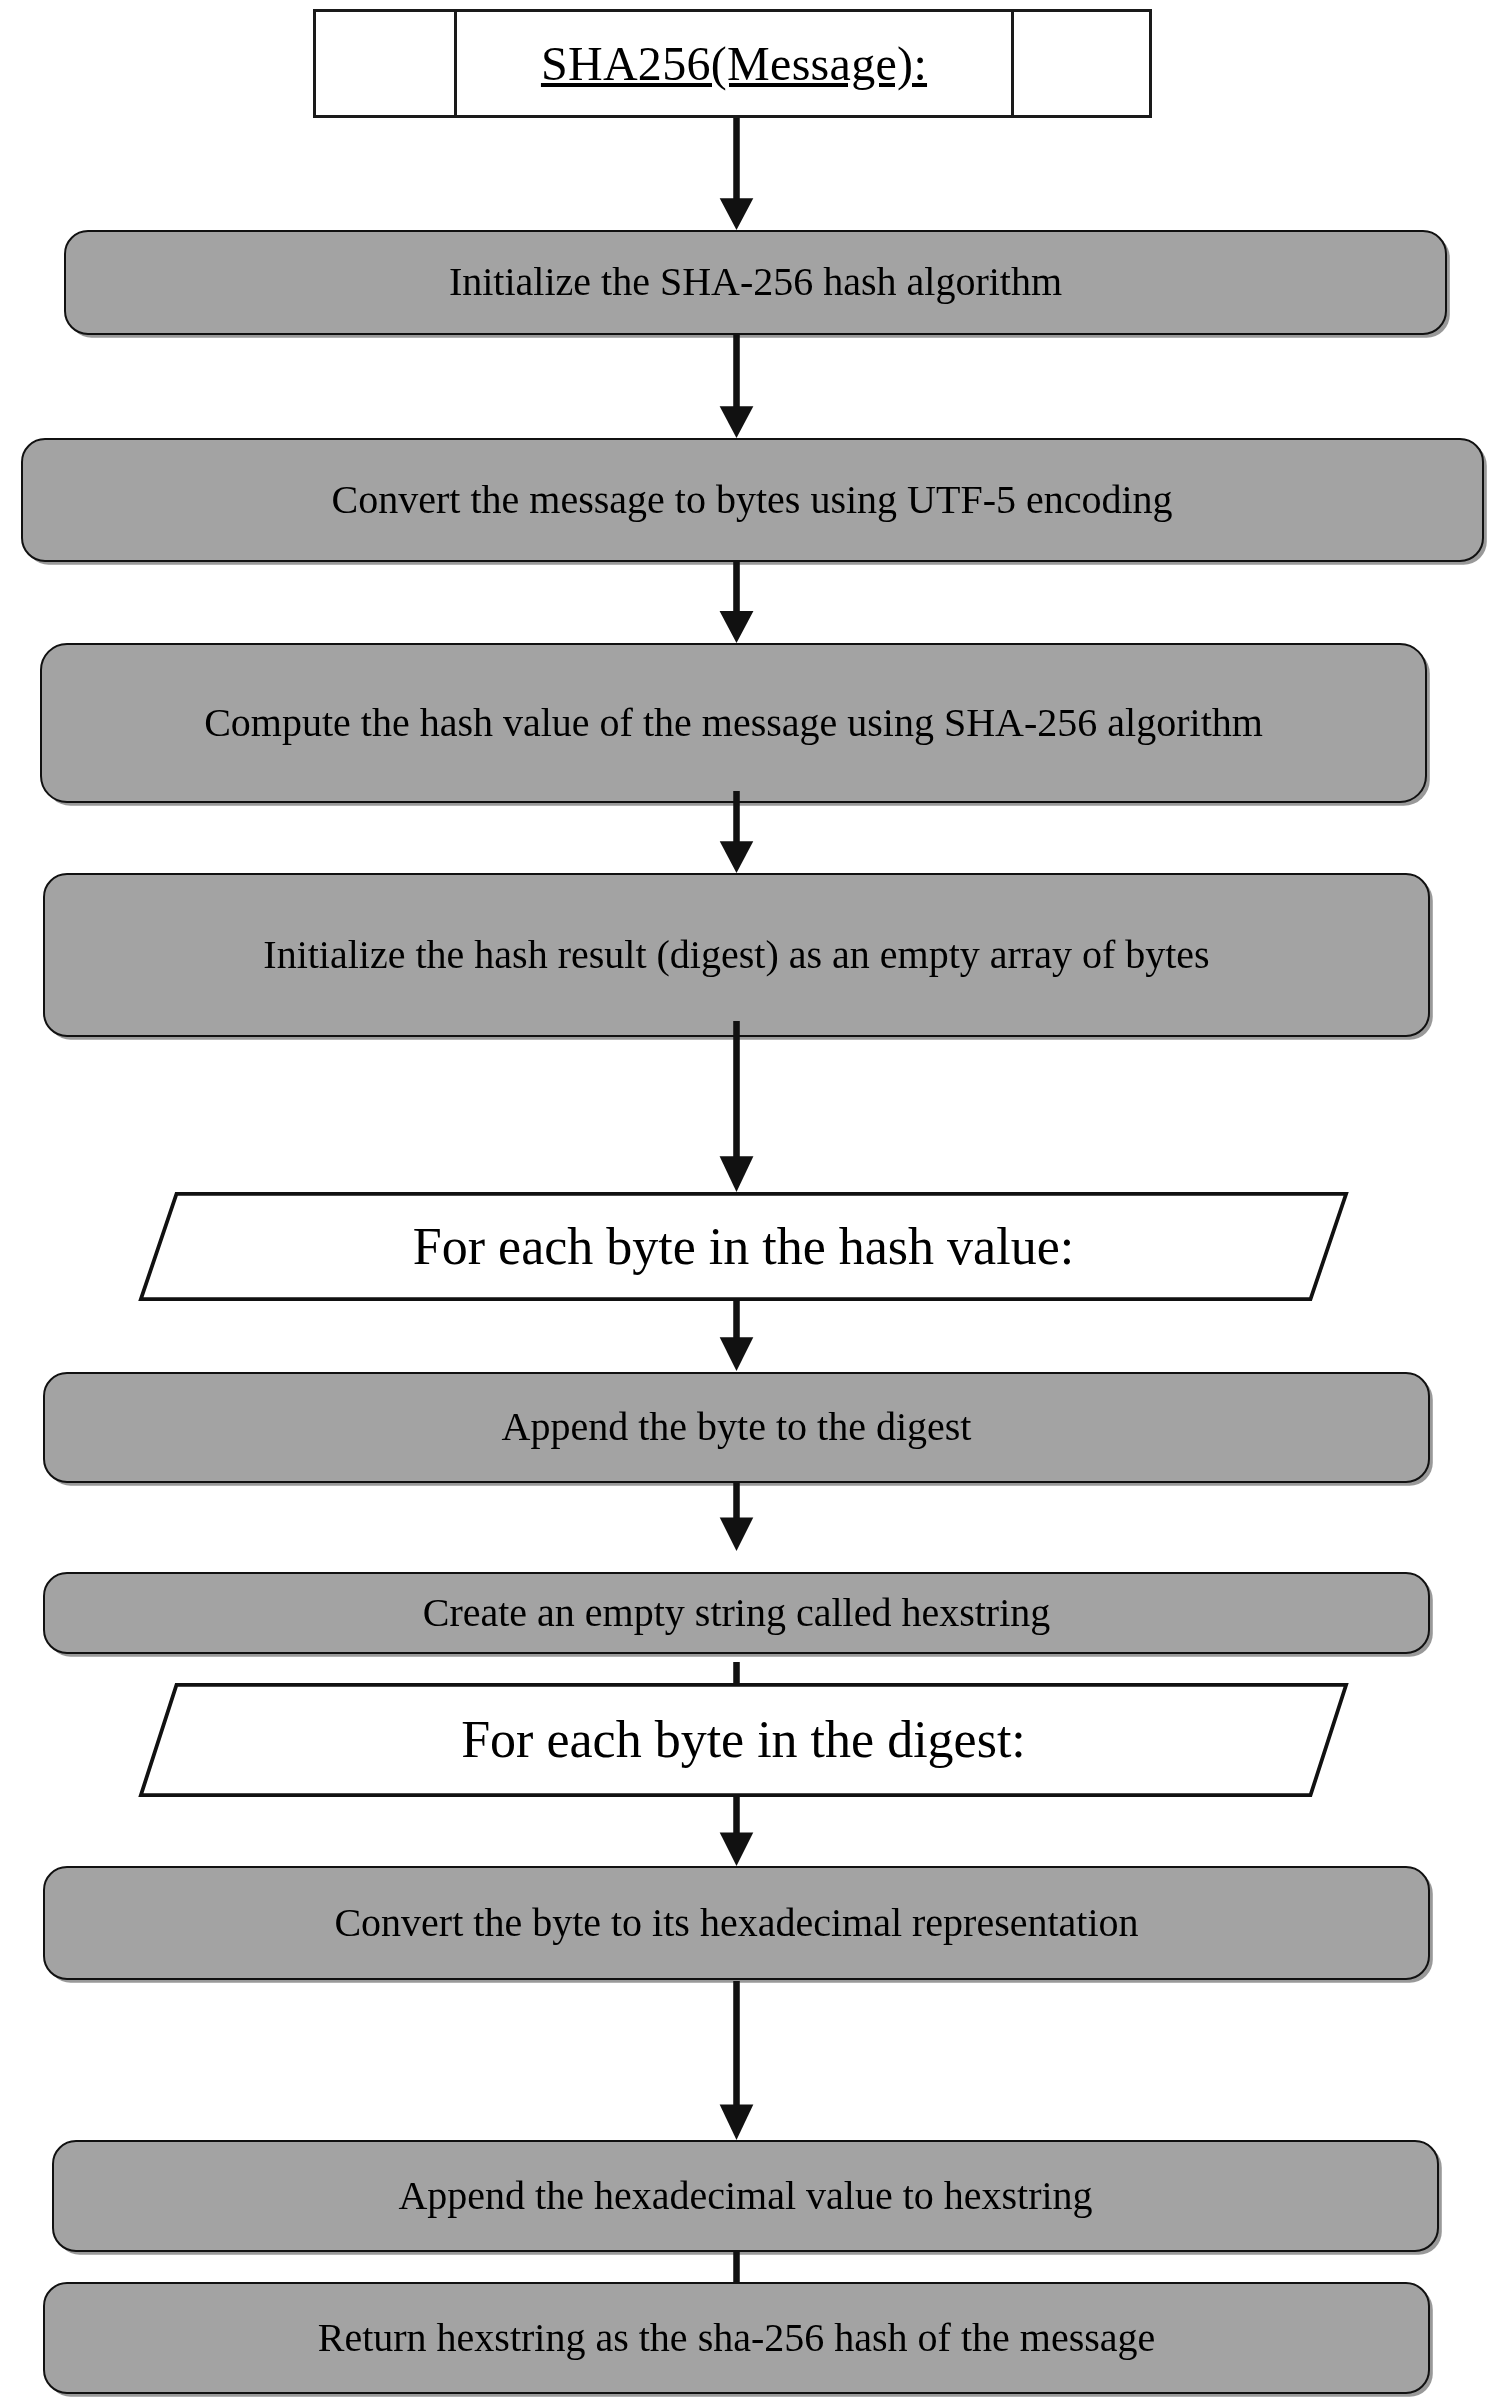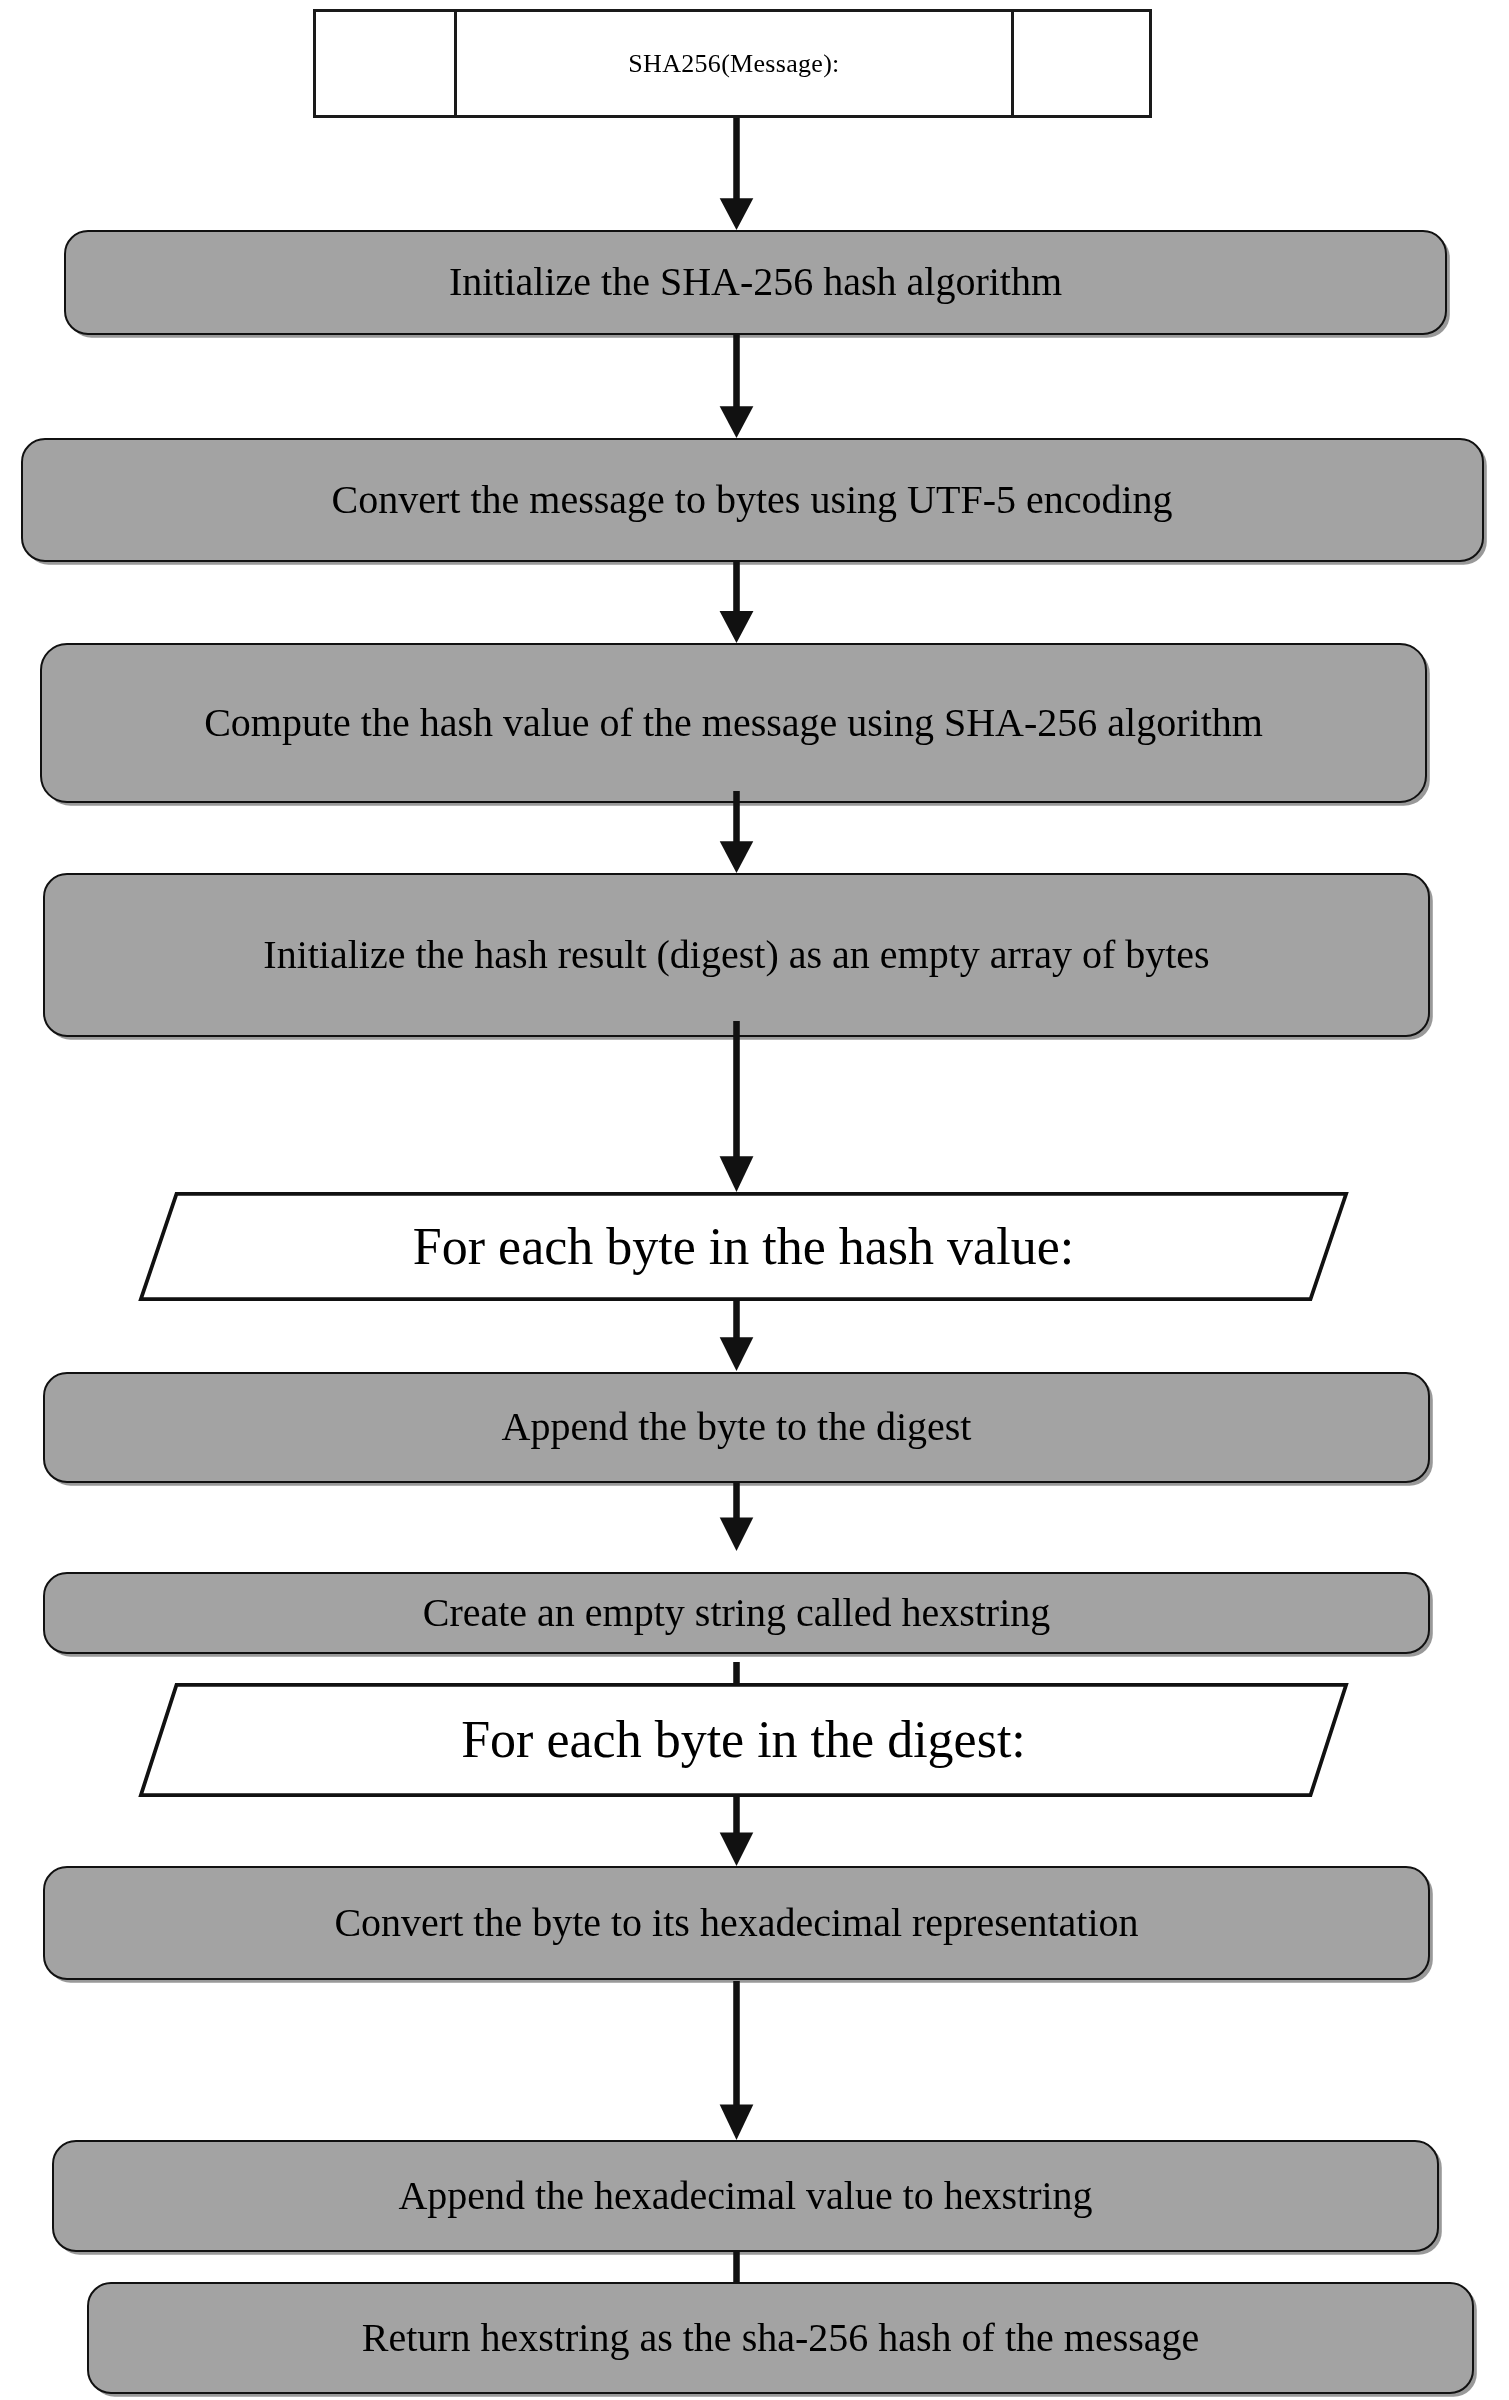--- a/index.html
+++ b/index.html
@@ -31,24 +31,25 @@
     box-sizing: border-box;
     display: flex;
     align-items: center;
     justify-content: center;
     height: 100%;
   }
   .header-cell.divider-left {
     border-left: 3.7px solid #1a1a1a;
   }
   .header-title-text {
-    font-size: 26px;
+    font-size: 48px;
     line-height: 1.15;
     white-space: nowrap;
     letter-spacing: 0.3px;
+    text-decoration: underline;
   }
 
   
   .node {
     position: absolute;
     box-sizing: border-box;
     background: #a3a3a3;
     border: 2.8px solid #111111;
     border-radius: 24px;
     display: flex;
@@ -235,18 +236,18 @@
     <span class="node-label">Append the hexadecimal value to hexstring</span>
   </div>
 
   <div class="connector" style="left:712px; top:2252px; width:49px; height:67px;">
     <svg width="49" height="67" viewBox="0 0 52 72">
       <line x1="26" y1="0" x2="26" y2="42" stroke="#111111" stroke-width="7"></line>
       <polygon points="8,36 44,36 26,72" fill="#111111"></polygon>
     </svg>
   </div>
 
-  <div class="node" style="left:43px; top:2282px; width:1387px; height:112px;margin-left:44px;">
+  <div class="node" style="left:43px; top:2282px; width:1387px; height:112px;">
     <span class="node-label">Return hexstring as the sha-256 hash of the message</span>
   </div>
 
 </div>
 
 
 </body></html>

